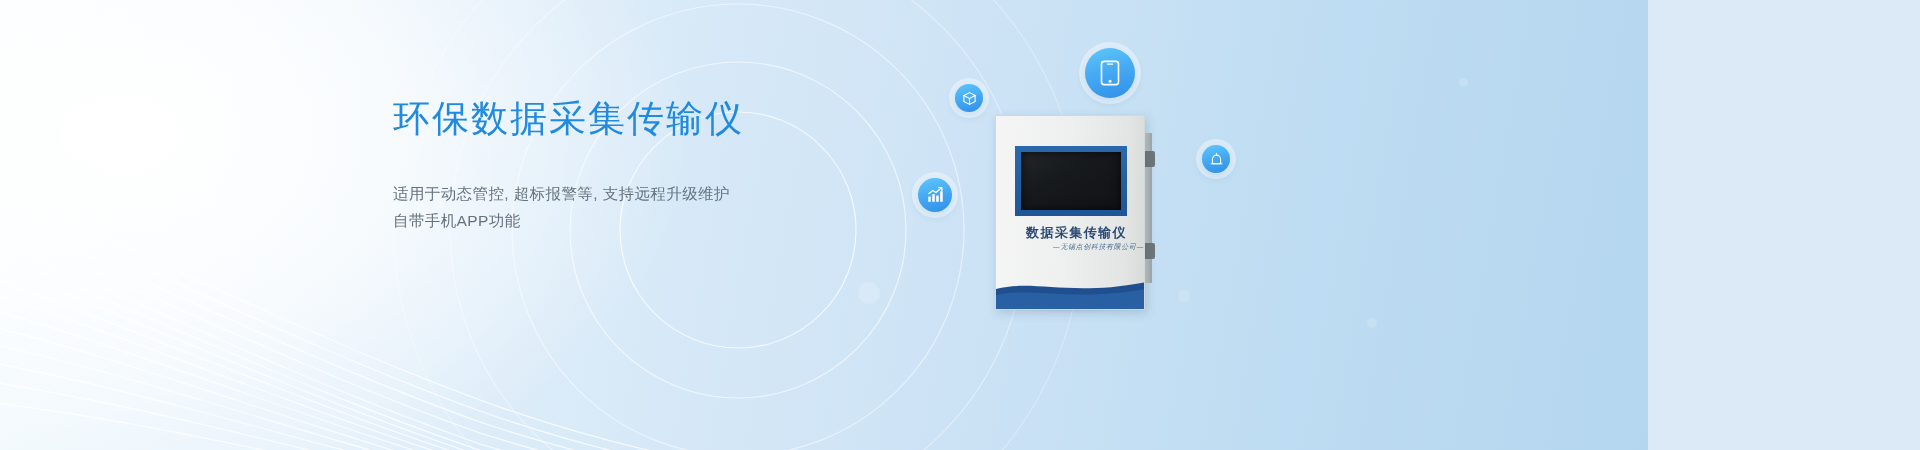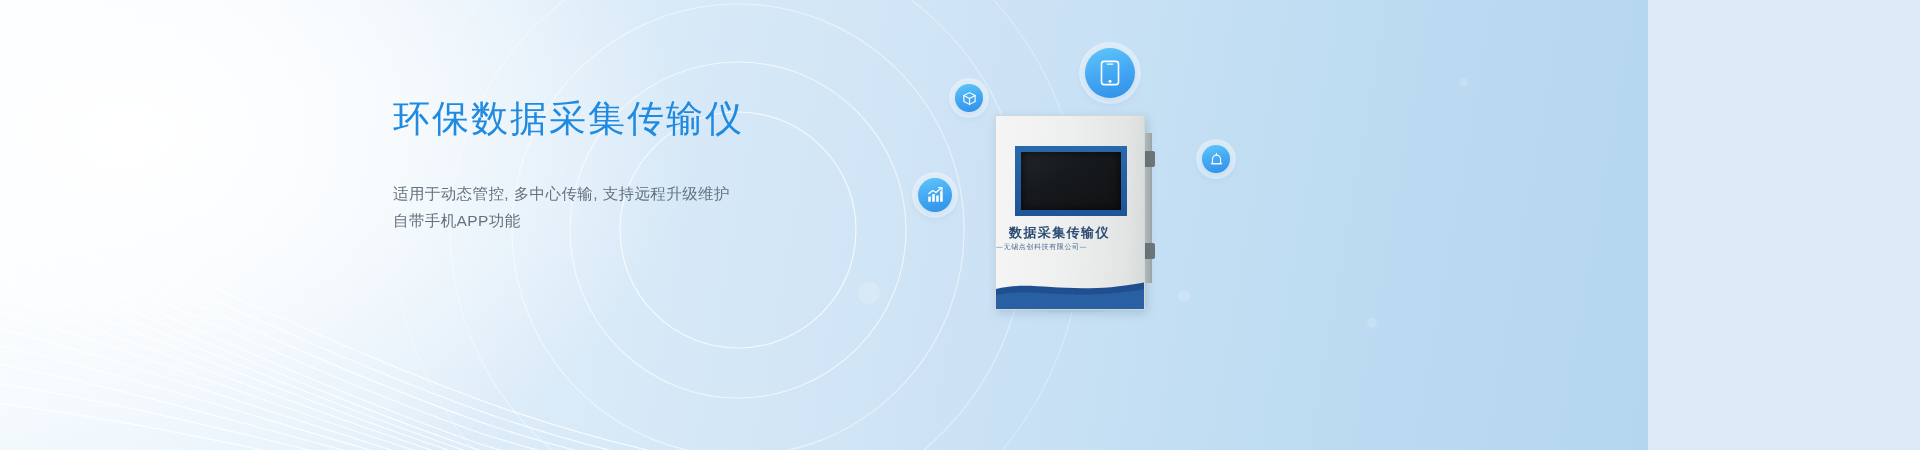--- a/index.html
+++ b/index.html
@@ -55,28 +55,28 @@
     position:absolute; left:19px; top:30px; width:112px; height:70px;
     background:linear-gradient(180deg,#2a68ad,#1f5596);
     padding:6px;
   }
   .screen-glass {
     width:100%; height:100%;
     background:linear-gradient(150deg,#23262a 0%, #171a1d 40%, #101214 100%);
     box-shadow: inset 0 0 10px rgba(0,0,0,0.8);
   }
   .device-label {
-    position:absolute; left:0; right:0; top:108px; text-align:left;
+    position:absolute; left:0; right:0; top:108px; text-align:center;
     font-family:"DejaVu Serif","Liberation Serif",serif;
     font-size:13px; font-weight:700; letter-spacing:1.4px; color:#2b4a73;padding-left:13px;
   }
   .device-sub {
-    position:absolute; left:0; right:0; top:126px; text-align:left;
+    position:absolute; left:0; right:0; top:126px; text-align:right;
     font-family:"DejaVu Serif","Liberation Serif",serif;
-    font-size:7px; letter-spacing:0.6px; color:#4a6b92;
+    font-size:7px; letter-spacing:0.6px; color:#4a6b92;font-style:italic;
   }
   .device-foot {
     position:absolute; left:0; right:0; bottom:0; height:34px; overflow:hidden;
   }
   .device-foot svg { display:block; }
 
   
   .badge {
     position:absolute; border-radius:50%;
     display:flex; align-items:center; justify-content:center;
@@ -125,21 +125,21 @@
       <div class="bokeh" style="left: 1116px; top: 55px; width: 14px; height: 14px; opacity: 0.4;"></div>
       <div class="bokeh" style="left: 1178px; top: 290px; width: 12px; height: 12px; opacity: 0.38;"></div>
       <div class="bokeh" style="left: 1367px; top: 318px; width: 10px; height: 10px; opacity: 0.35;"></div>
       <div class="bokeh" style="left: 858px; top: 282px; width: 22px; height: 22px; opacity: 0.42;"></div>
       <div class="bokeh" style="left: 1459px; top: 78px; width: 9px; height: 9px; opacity: 0.33;"></div>
     </div>
 
   <div class="text-block">
     <h1 class="title">环保数据采集传输仪</h1>
     <div class="desc">
-      <div class="desc-line">适用于动态管控, 多中心传输, 支持远程升级维护</div>
+      <div class="desc-line">适用于动态管控, 超标报警等, 支持远程升级维护</div>
       <div class="desc-line">自带手机APP功能</div>
     </div>
   </div>
 
   <div class="device-wrap">
     <div class="device-shadow"></div>
     <div class="device-side"></div>
     <div class="side-tab" style="top:36px;"></div>
     <div class="side-tab" style="top:128px;"></div>
 

